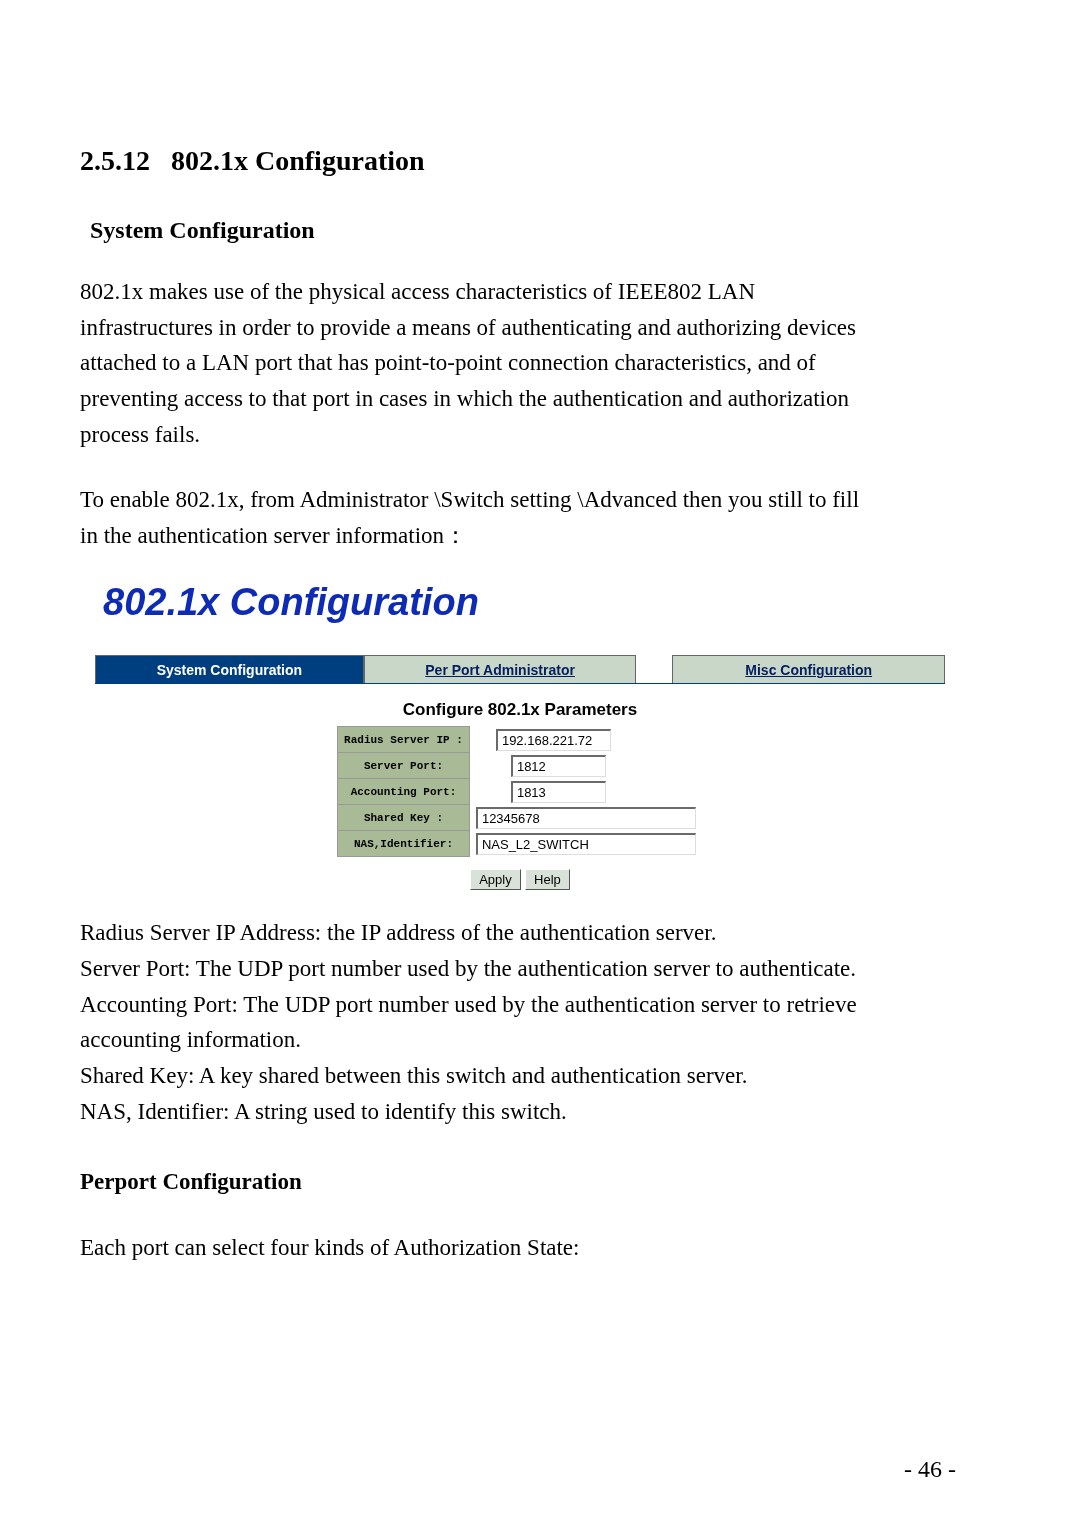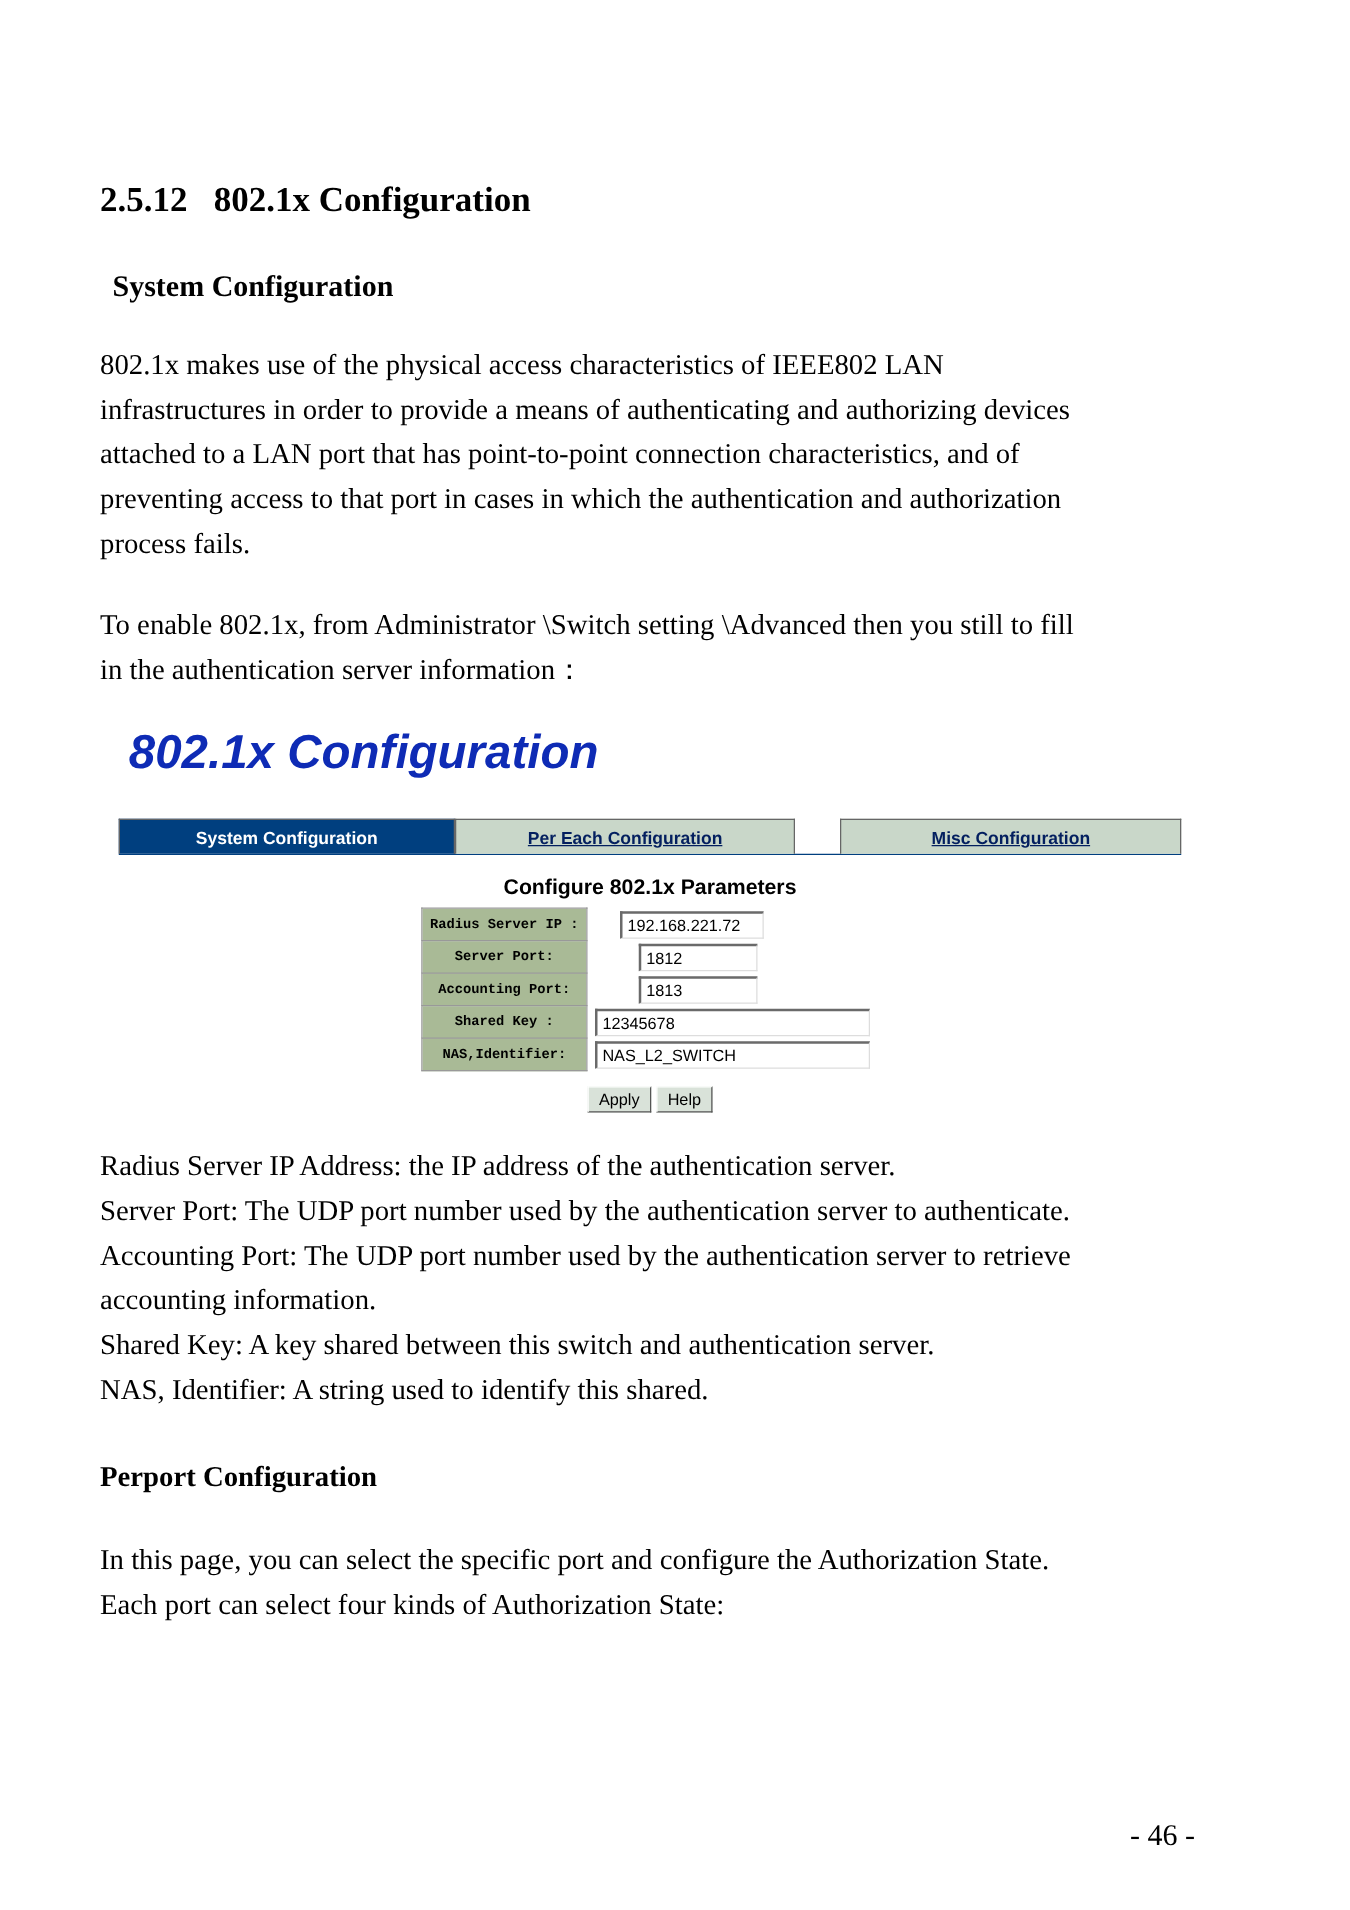--- a/index.html
+++ b/index.html
@@ -169,21 +169,21 @@
   <div class="para">802.1x makes use of the physical access characteristics of IEEE802 LAN infrastructures in order to provide a means of authenticating and authorizing devices attached to a LAN port that has point-to-point connection characteristics, and of preventing access to that port in cases in which the authentication and authorization process fails.</div>
 
   <div class="para para-small-margin">
     <span>To enable 802.1x, from </span><span class="bold">Administrator \Switch setting \Advanced</span><span> then you still to fill in the authentication server information：</span>
   </div>
 
   <div class="screenshot">
     <div class="ss-title">802.1x Configuration</div>
     <div class="ss-tabs">
       <div class="ss-tab ss-tab-active">System Configuration</div>
-      <div class="ss-tab ss-tab-inactive">Per Each Configuration</div>
+      <div class="ss-tab ss-tab-inactive">Per Port Administrator</div>
       <div class="ss-tab ss-tab-inactive ss-tab-last">Misc Configuration</div>
     </div>
     <div class="ss-body">
       <div class="ss-body-title">Configure 802.1x Parameters</div>
       <table class="param-table">
         <tbody>
             <tr>
           <td class="param-label">Radius Server IP :</td>
           <td class="param-input-cell"><input class="param-input w-ip" value="192.168.221.72" style=""></td>
         </tr>
@@ -209,23 +209,22 @@
         <button class="ss-btn">Apply</button>
         <button class="ss-btn">Help</button>
       </div>
     </div>
   </div>
 
   <div class="descriptions">
     <span class="bold">Radius Server IP Address:</span><span> the IP address of the authentication server.</span><br>
     <span class="bold">Server Port:</span><span> The UDP port number used by the authentication server to authenticate. </span><span class="bold">Accounting Port:</span><span> The UDP port number used by the authentication server to retrieve accounting information.</span><br>
     <span class="bold">Shared Key:</span><span> A key shared between this switch and authentication server.</span><br>
-    <span class="bold">NAS, Identifier:</span><span> A string used to identify this shared.</span>
+    <span class="bold">NAS, Identifier:</span><span> A string used to identify this switch.</span>
   </div>
 
   <div class="para" style="margin-top:35px; font-weight:bold;">Perport Configuration</div>
 
-  <div class="para" style="margin-bottom:0;">In this page, you can select the specific port and configure the Authorization State.</div>
   <div class="para">Each port can select four kinds of Authorization State:</div>
 
   <div class="page-number">- 46 -</div>
 
 </div>
 
 </body></html>

